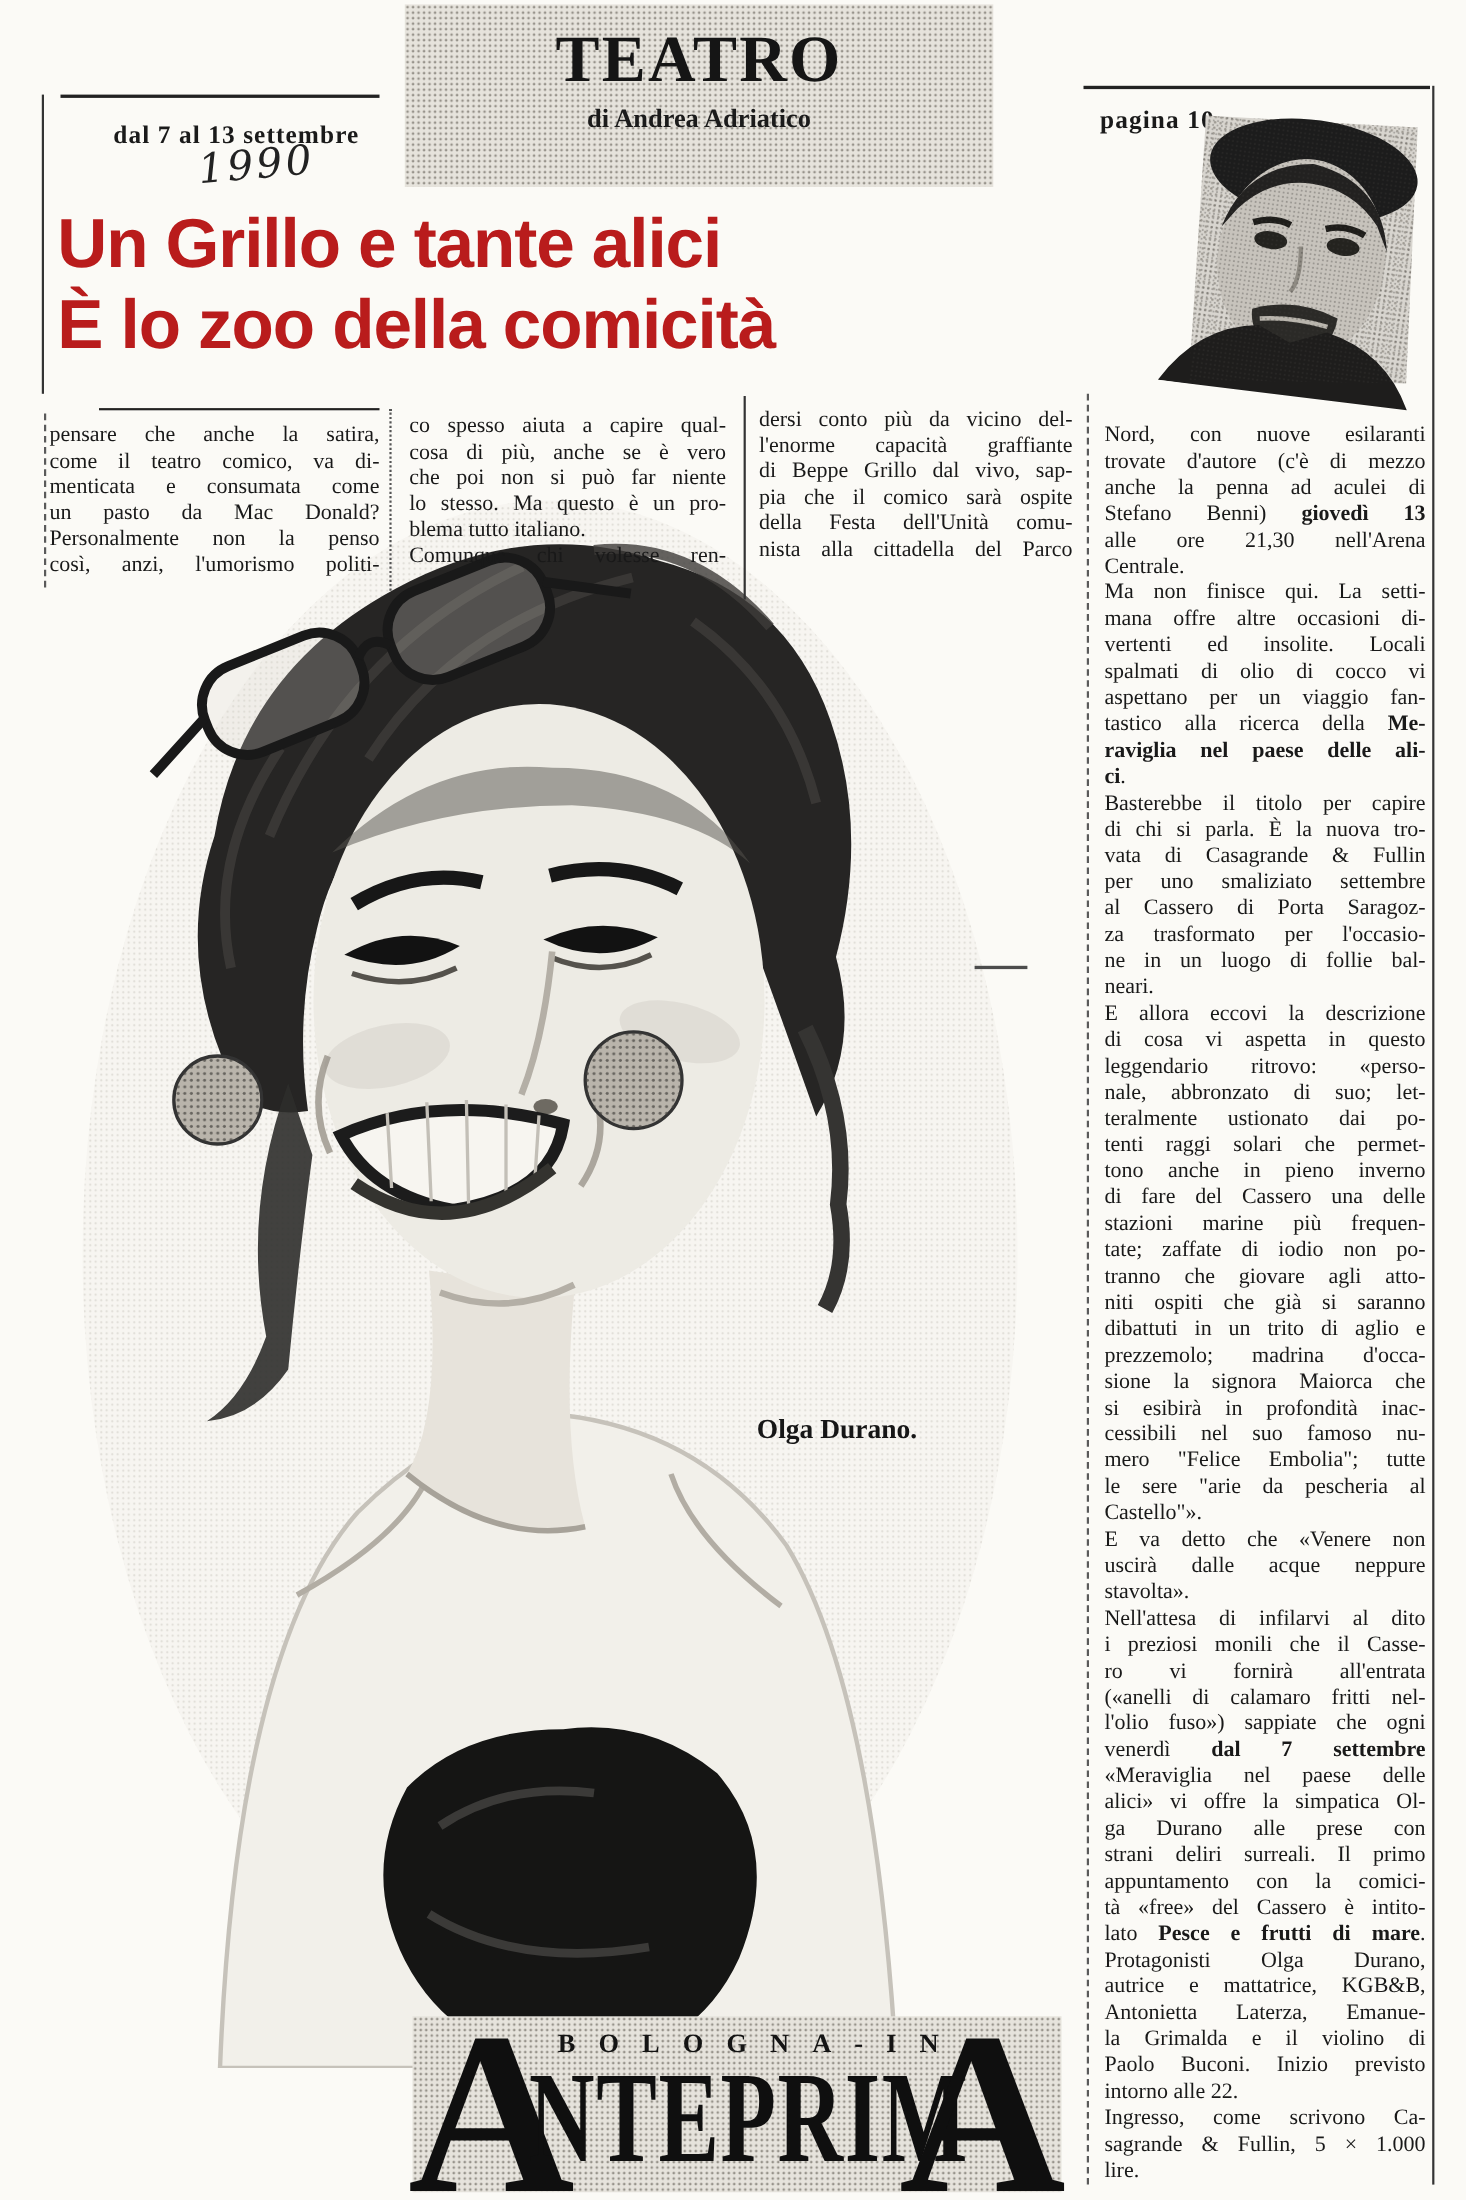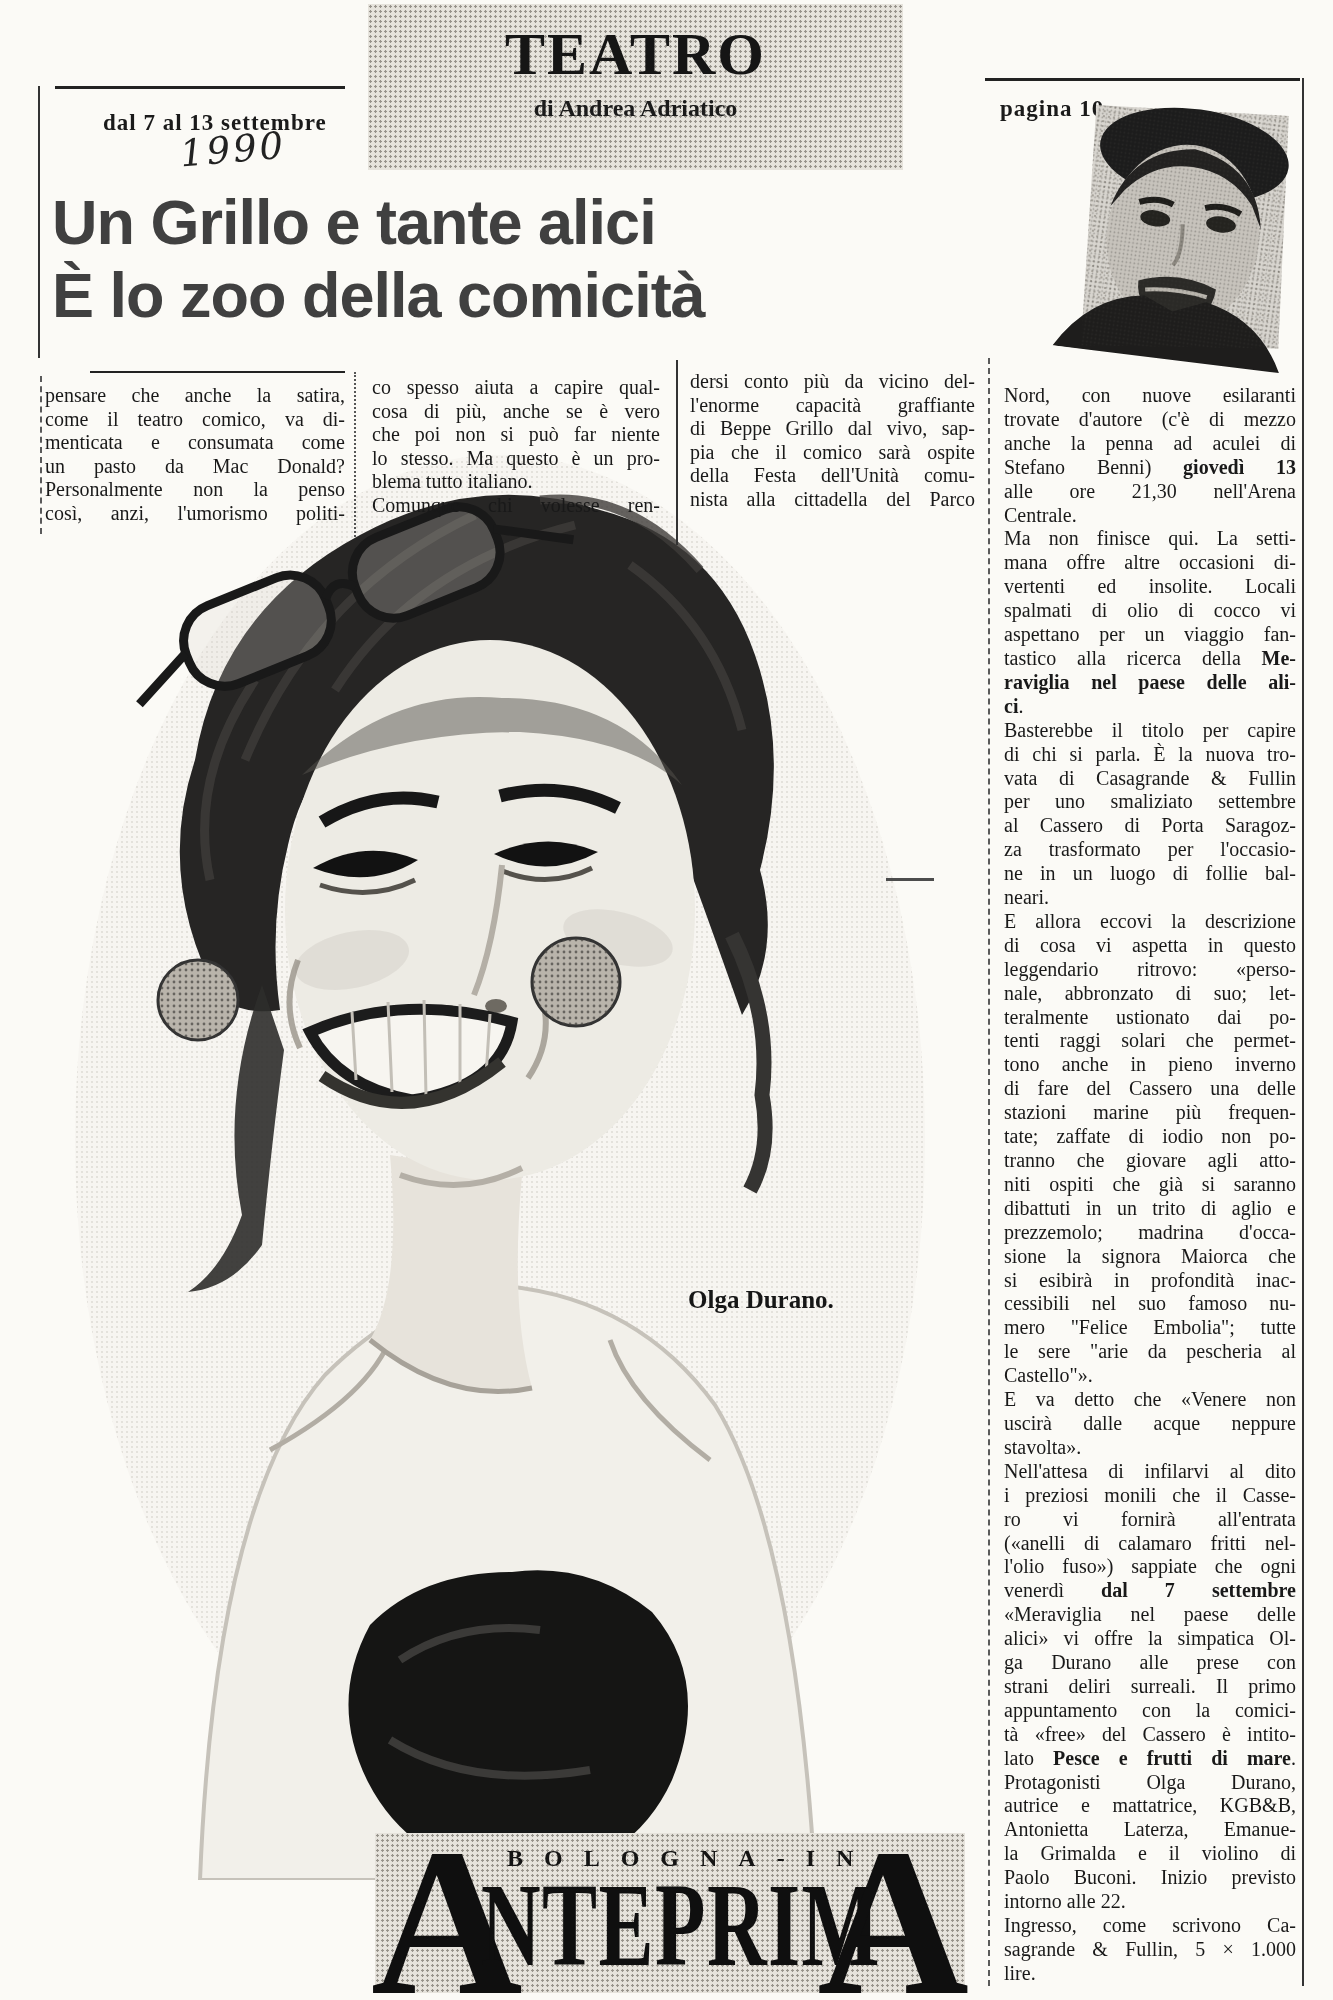--- a/index.html
+++ b/index.html
@@ -17,21 +17,21 @@
   .year-hand{position:absolute;left:180px;top:128px;font-size:37px;font-style:italic;
              font-family:"DejaVu Serif", serif;transform:rotate(-5deg);letter-spacing:3px;color:#222;}
   .section-box{position:absolute;left:368px;top:4px;width:535px;height:166px;text-align:center;}
   .section-title{margin-top:16px;font-size:60px;font-weight:bold;letter-spacing:2px;color:#151515;
                  font-family:"Liberation Serif", serif;}
   .section-byline{margin-top:6px;font-size:24px;font-weight:bold;color:#1b1b1b;}
   .pagina{position:absolute;left:1000px;top:96px;font-size:23px;font-weight:bold;letter-spacing:1px;}
   .author-photo{position:absolute;left:1062px;top:96px;width:238px;height:266px;transform:rotate(8deg);}
   
   .headline{position:absolute;left:52px;top:186px;margin:0;font-family:"Liberation Sans", sans-serif;
-            font-size:63px;line-height:73px;font-weight:bold;letter-spacing:-1px;color:#404040;}
+            font-size:63px;line-height:73px;font-weight:bold;letter-spacing:-1px;color:#b91c1c;}
   .headline .hl{display:block;}
   
   .col{position:absolute;font-size:20px;line-height:23.5px;color:#191919;}
   .col .tl{text-align:justify;text-align-last:justify;}
   .col .tl.pend{text-align-last:left;}
   .col4{line-height:23.9px;}
   
   .main-photo{position:absolute;left:70px;top:440px;width:890px;height:1440px;}
   .caption{position:absolute;left:688px;top:1286px;font-size:25px;font-weight:bold;color:#161616;}
   .scan-dash{position:absolute;left:886px;top:878px;width:48px;border-top:3px solid #4c4c4c;}

